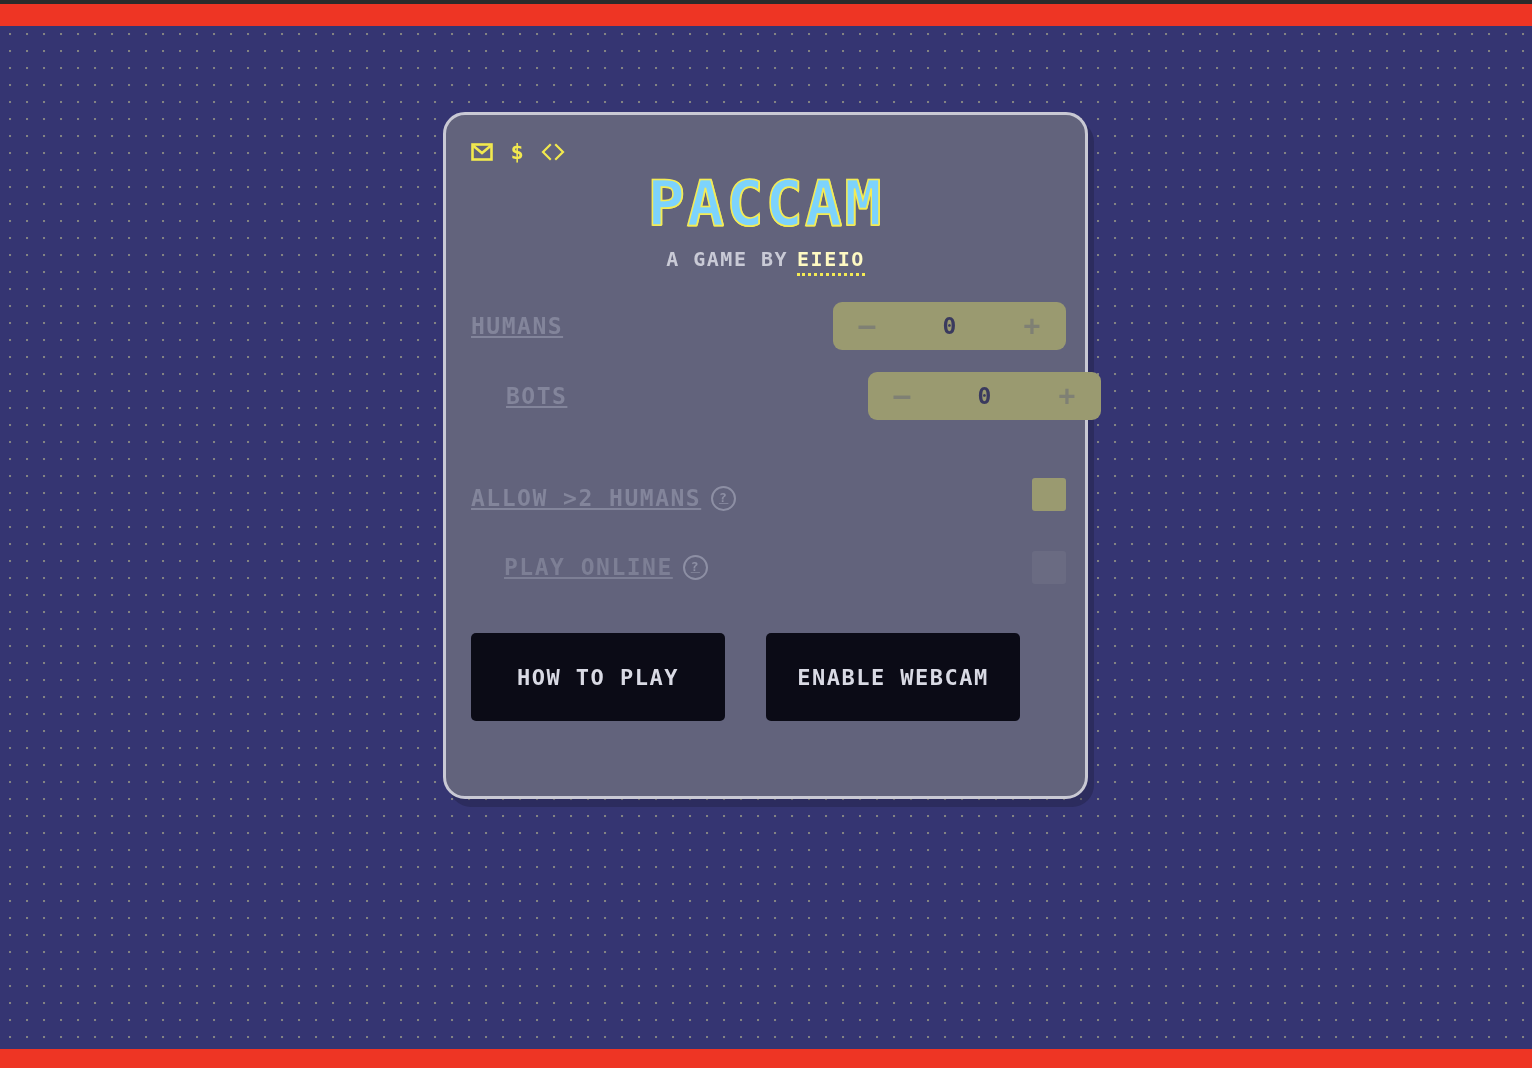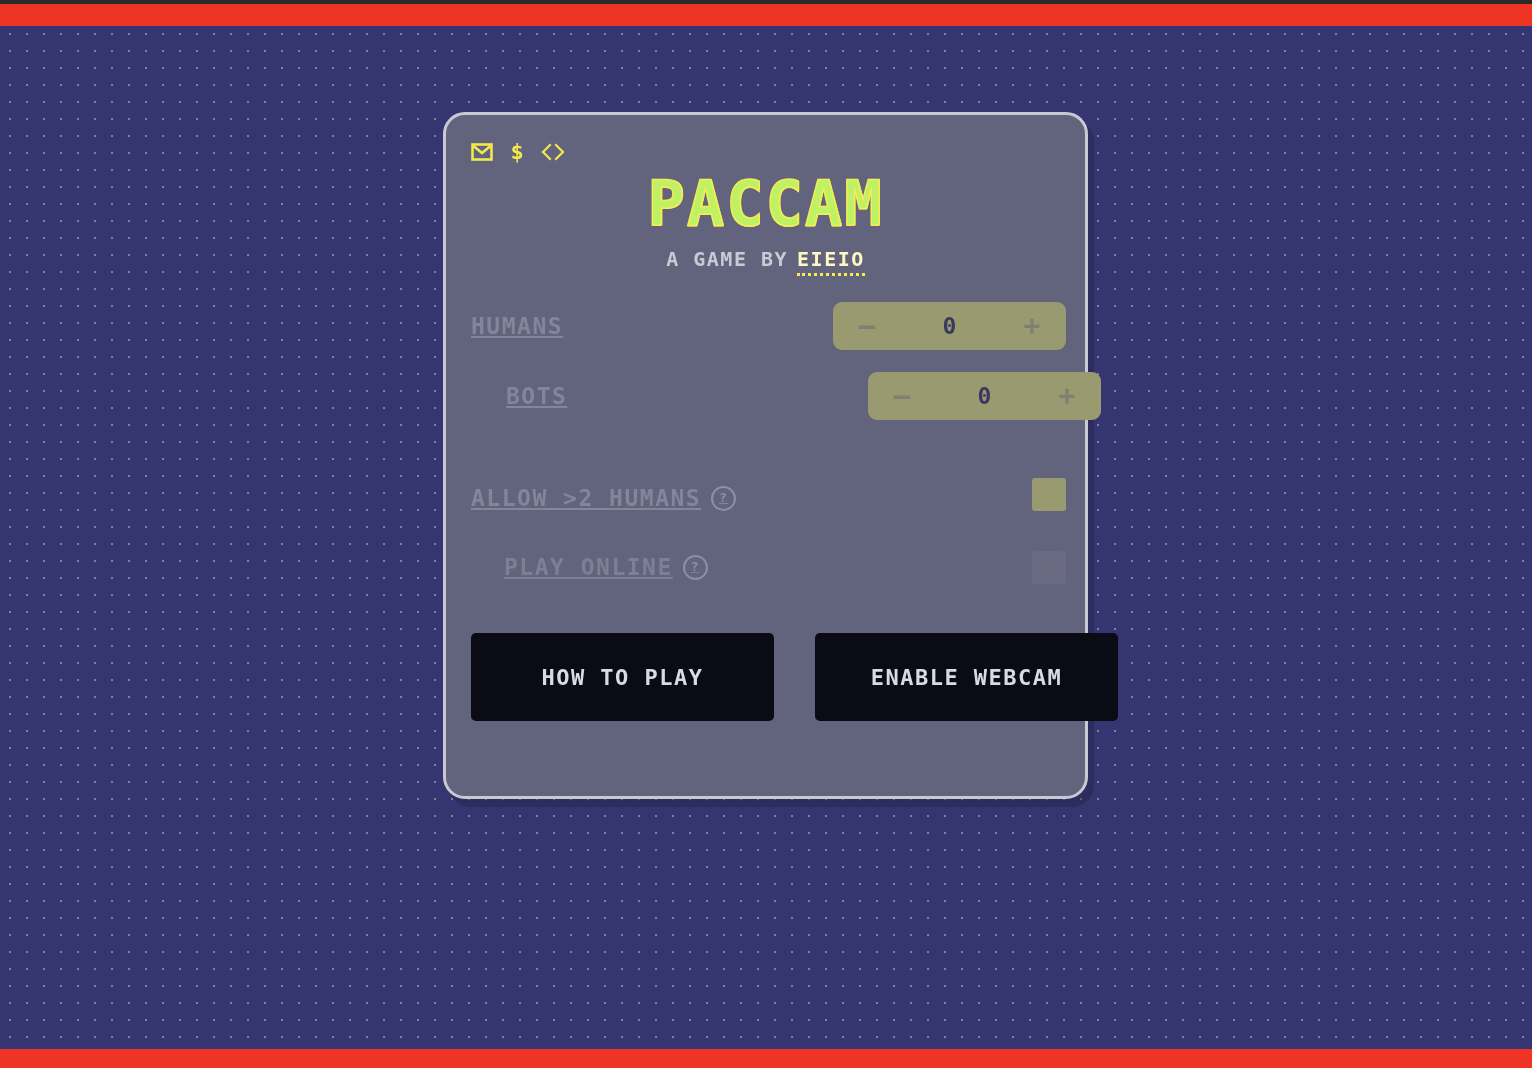--- a/index.html
+++ b/index.html
@@ -94,21 +94,21 @@
     left: 0;
     top: 58px;
     width: 100%;
     text-align: center;
   }
   #logo-title {
     font-family: "DejaVu Sans Mono", monospace;
     font-size: 62px;
     font-weight: bold;
     letter-spacing: 2px;
-    color: #bef264;
+    color: #7dd3fc;
     line-height: 1;
     -webkit-text-stroke: 1.5px #f4eb55;
     text-shadow: 1px 0 0 #f4eb55, 0 1px 0 #f4eb55;
   }
   #logo-sub {
     margin-top: 12px;
     font-family: "DejaVu Sans Mono", monospace;
     font-size: 20px;
     font-weight: bold;
     letter-spacing: 1.5px;
@@ -207,21 +207,21 @@
     flex: 0 0 auto;
   }
   .checkbox.on  { background: #9a9a70; }
   .checkbox.off { background: #6a6b82; }
 
   
   #actions {
     position: absolute;
     left: 25px;
     top: 518px;
-    width: 647px;
+    width: 549px;
     display: flex;
     justify-content: space-between;
     gap: 41px;
   }
   .action-btn {
     flex: 1 1 0;
     height: 88px;
     background: #0b0b16;
     border: none;
     border-radius: 5px;

